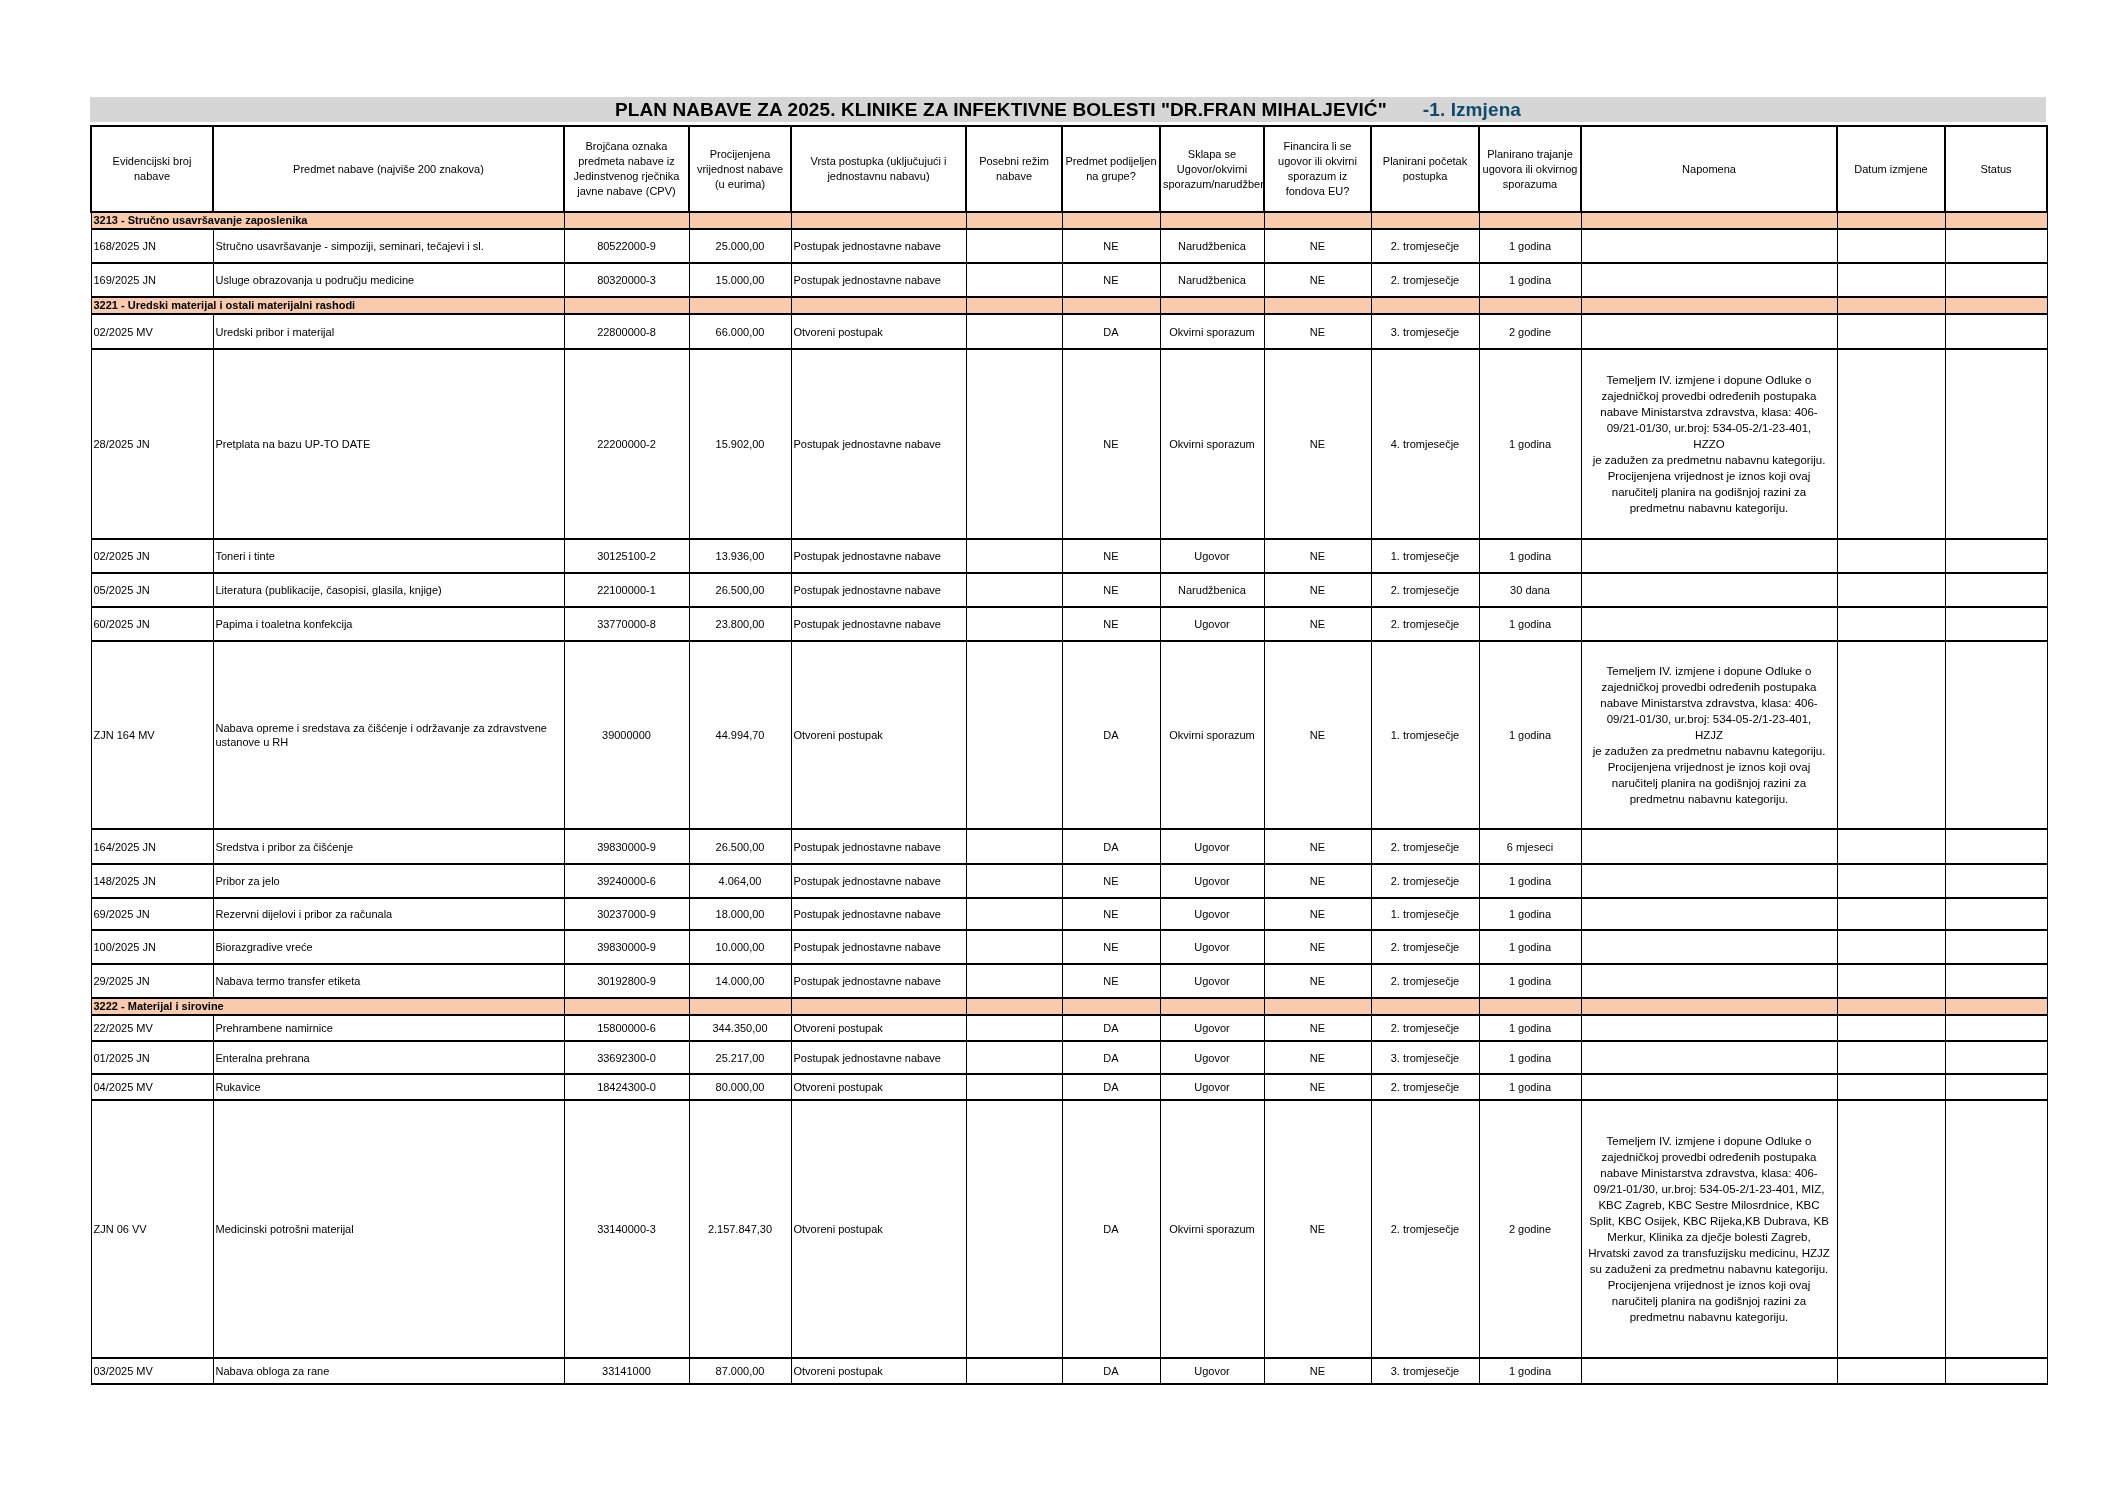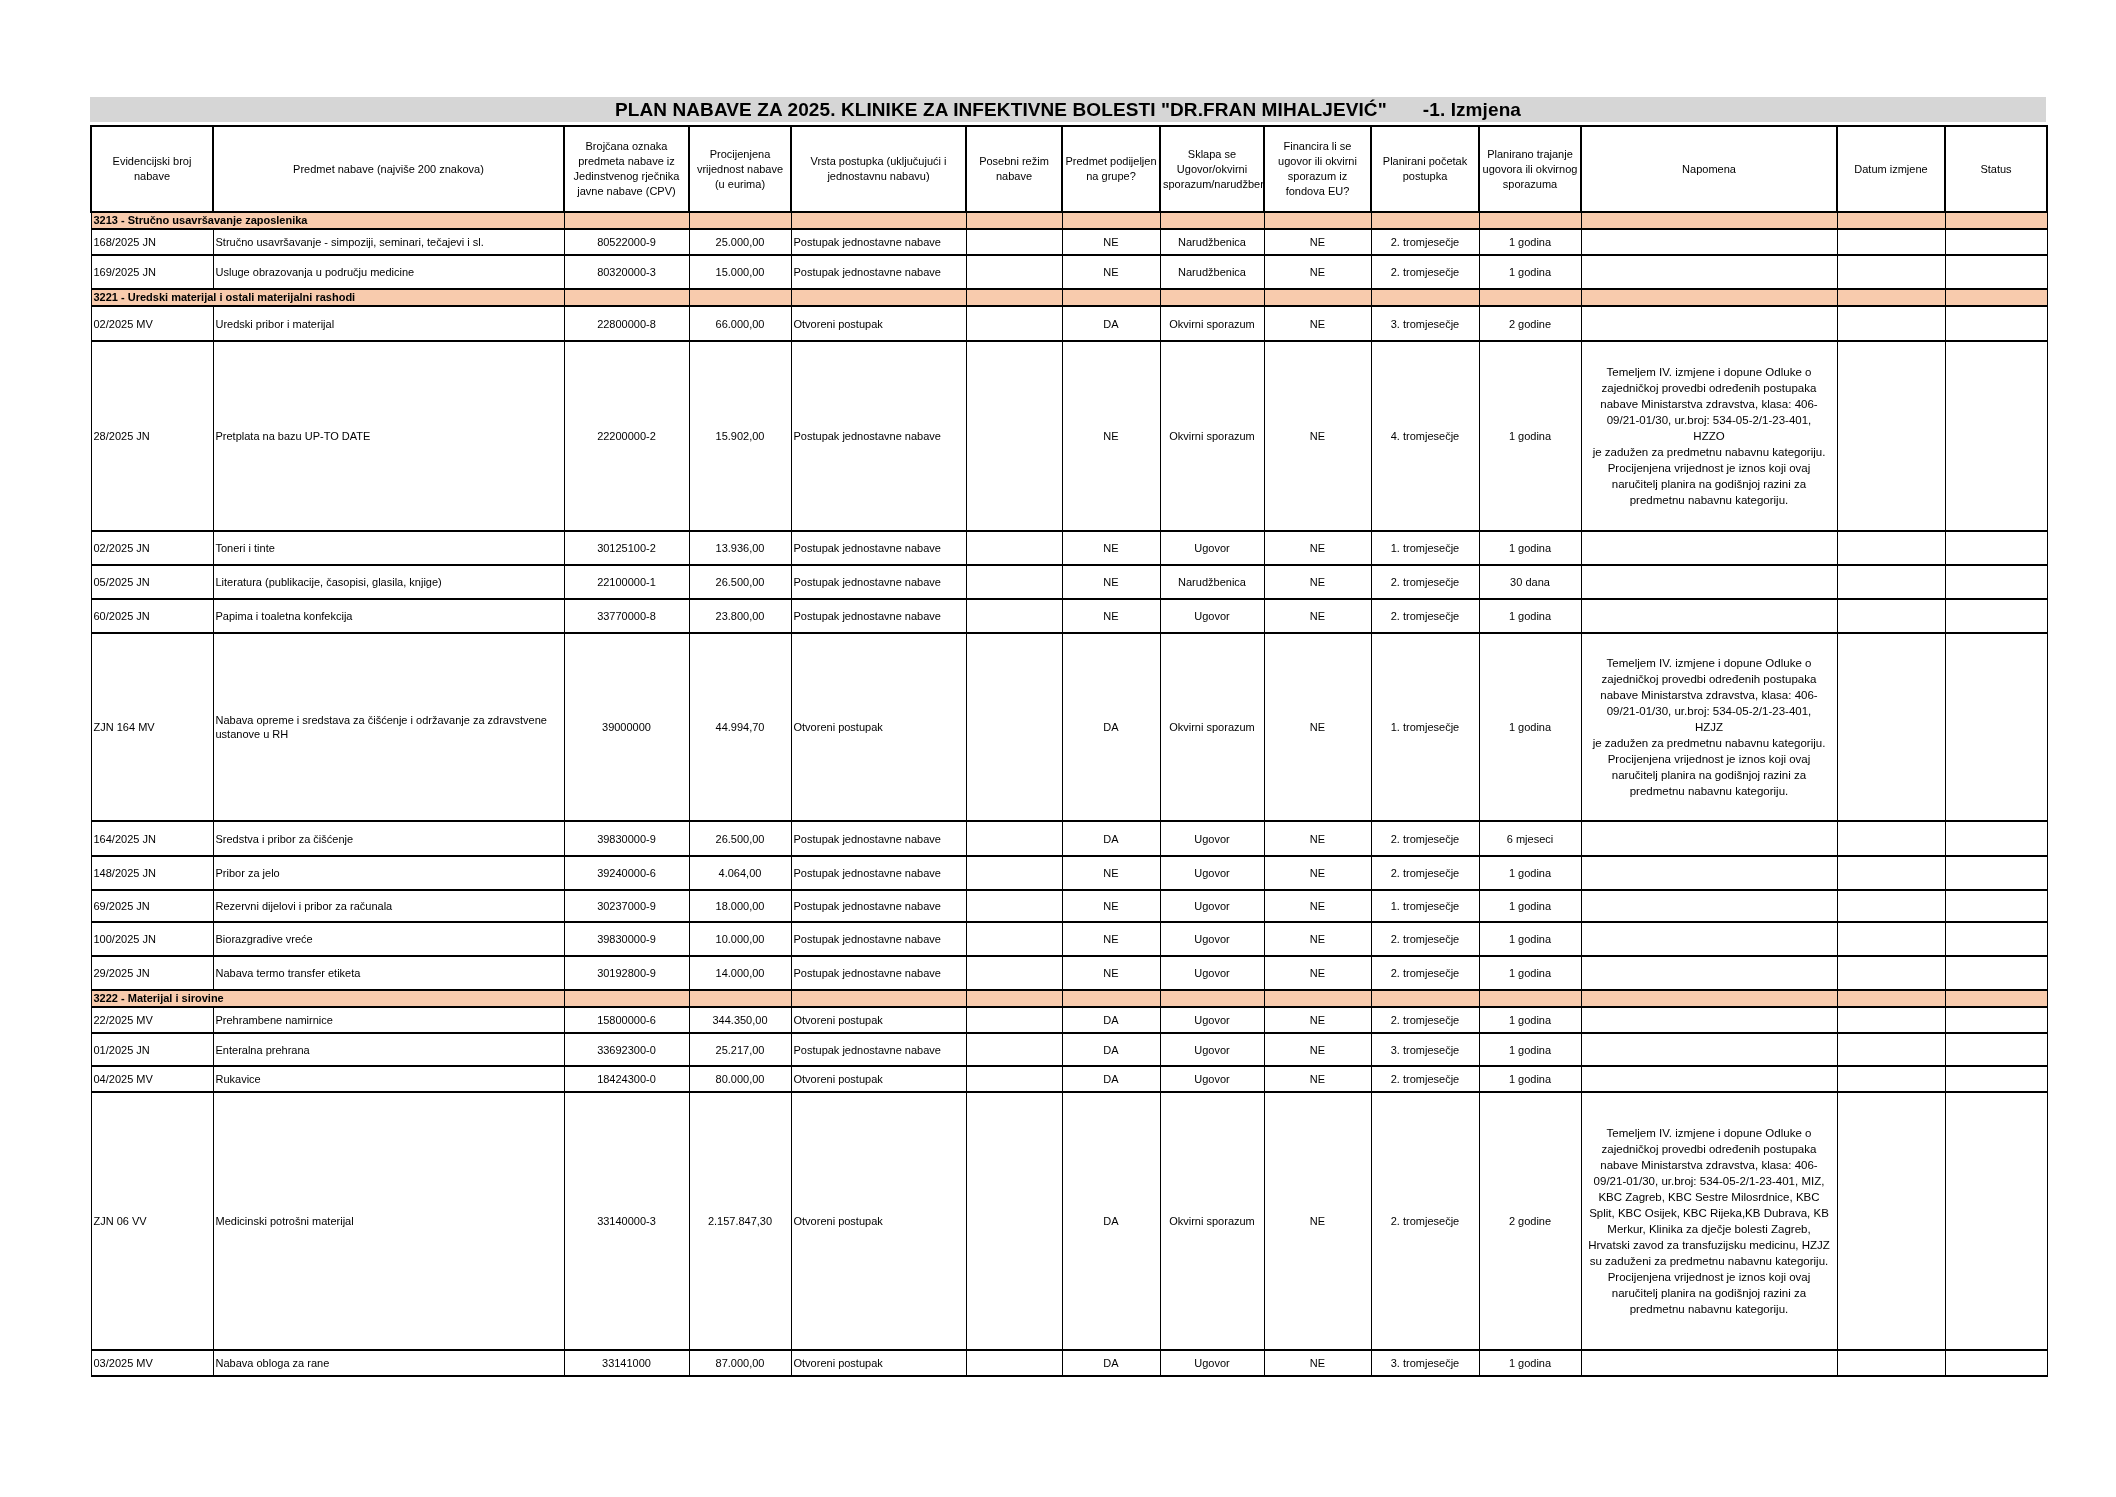--- a/index.html
+++ b/index.html
@@ -1,21 +1,21 @@
 <!DOCTYPE html>
 <html><head>
 <meta charset="utf-8">
 <style>
   html, body { margin:0; padding:0; background:#ffffff; }
   body { width:2116px; height:1497px; position:relative; overflow:hidden;
          font-family:"Liberation Sans", sans-serif; color:#000; }
   .sheet { position:absolute; left:90px; top:97px; width:1956px; }
   .title-bar { height:25px; background:#d6d6d6; text-align:center;
                font-weight:bold; font-size:19px; line-height:25px; letter-spacing:0.1px; }
-  .title-bar .red { color:#000000;margin-left:36px; }
+  .title-bar .red { color:#0c4a6e;margin-left:36px; }
   table { border-collapse:collapse; table-layout:fixed; width:1956px; margin-top:3px; }
   td, th { border:1px solid #000; font-size:11px; padding:0 2px; overflow:hidden; }
   th { font-weight:normal; text-align:center; vertical-align:middle; line-height:15px; height:84px; border-width:2px; }
   tr.hdr th { border-top:2px solid #000; }
   tr.section td { background:#f8cbad; font-weight:bold; height:15px; line-height:15px;
                   border-top:2px solid #000; border-bottom:2px solid #000; }
   td { vertical-align:middle; line-height:14px; }
   td.c { text-align:center; }
   td.r { text-align:center; }
   td.note { text-align:center; font-size:11.5px; line-height:16px; white-space:pre-line; padding:12px 4px; }
@@ -73,21 +73,21 @@
           <td></td>
           <td></td>
           <td></td>
           <td></td>
           <td></td>
           <td></td>
           <td></td>
           <td></td>
           <td></td>
         </tr>
-        <tr class="thick" style="height: 26px;">
+        <tr class="thick" style="height: 34px;">
           <td>168/2025 JN</td>
           <td>Stručno usavršavanje - simpoziji, seminari, tečajevi i sl.</td>
           <td class="c">80522000-9</td>
           <td class="r">25.000,00</td>
           <td>Postupak jednostavne nabave</td>
           <td class="c"></td>
           <td class="c">NE</td>
           <td class="c">Narudžbenica</td>
           <td class="c">NE</td>
           <td class="c">2. tromjesečje</td>

